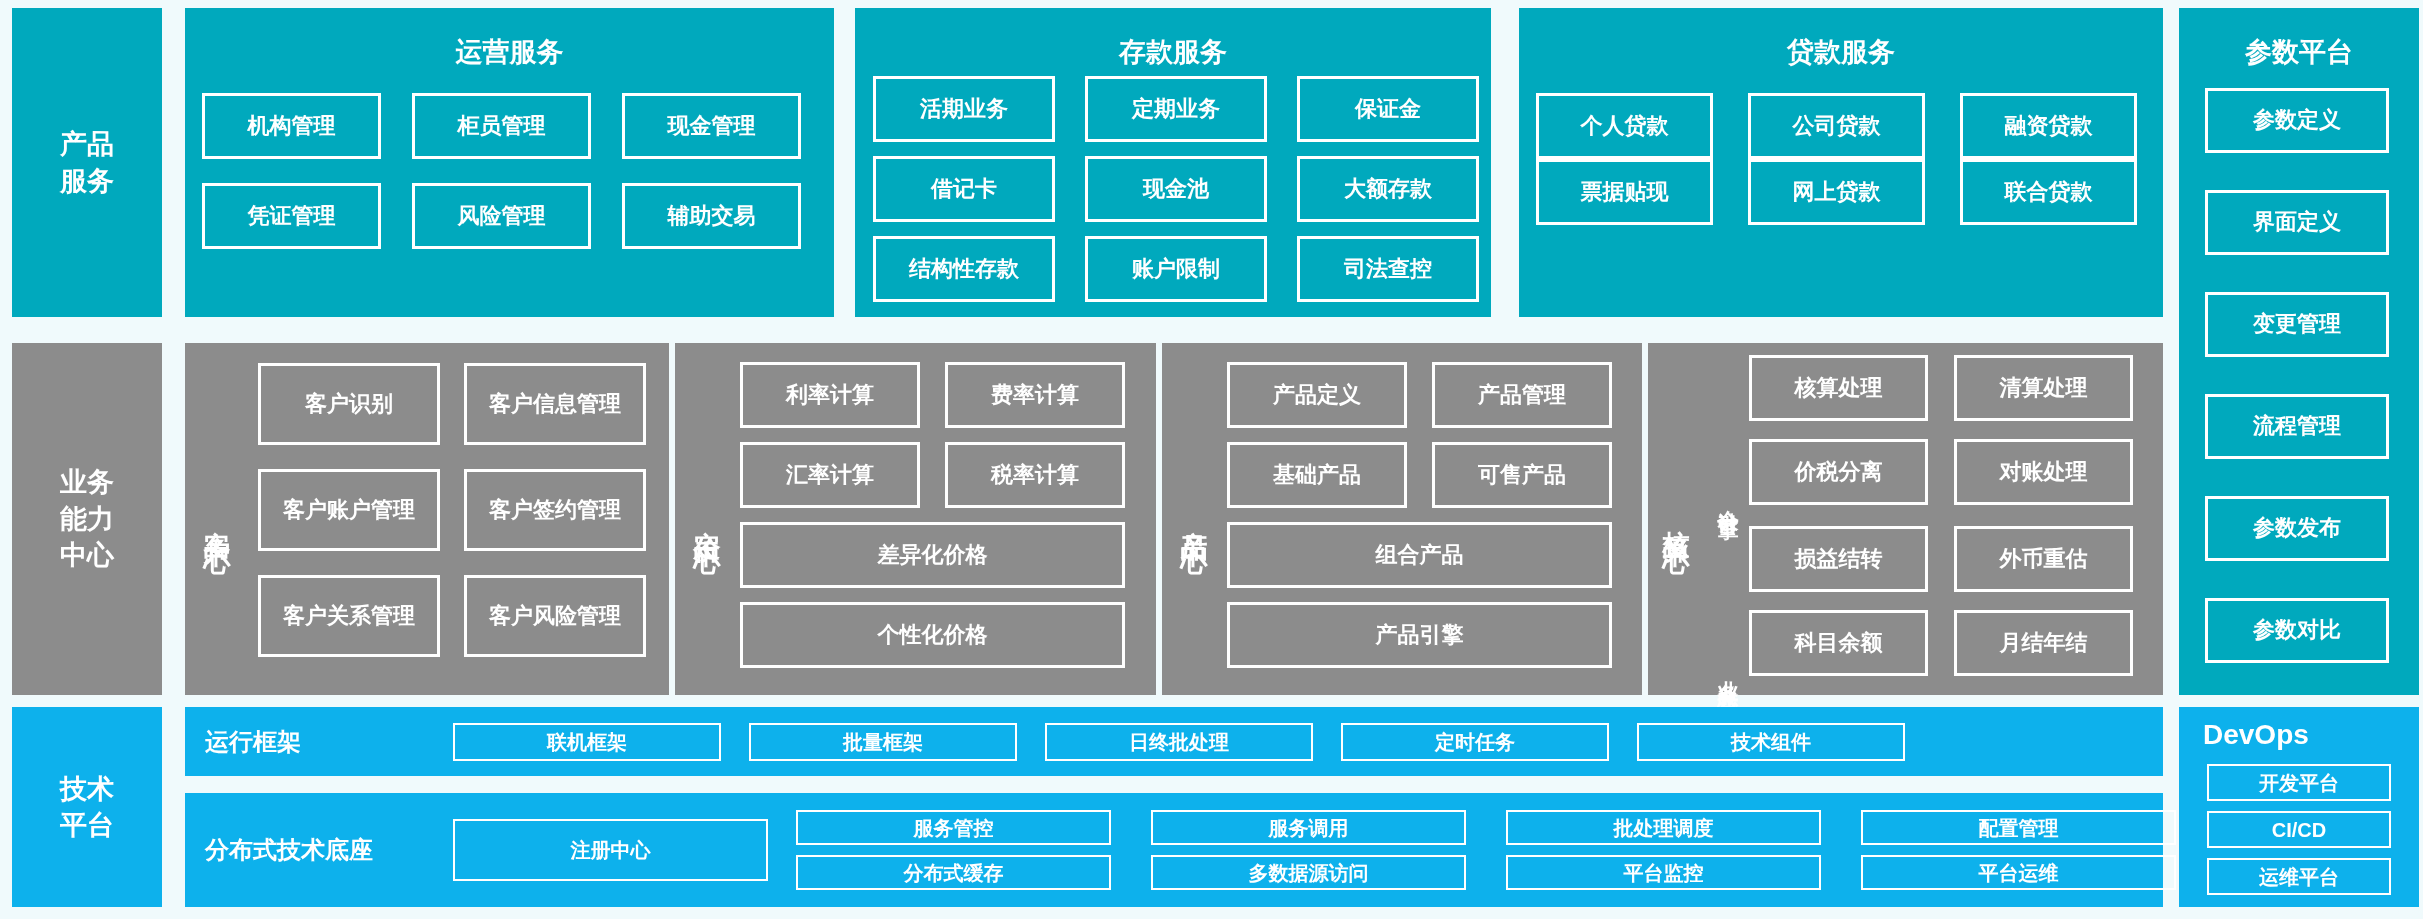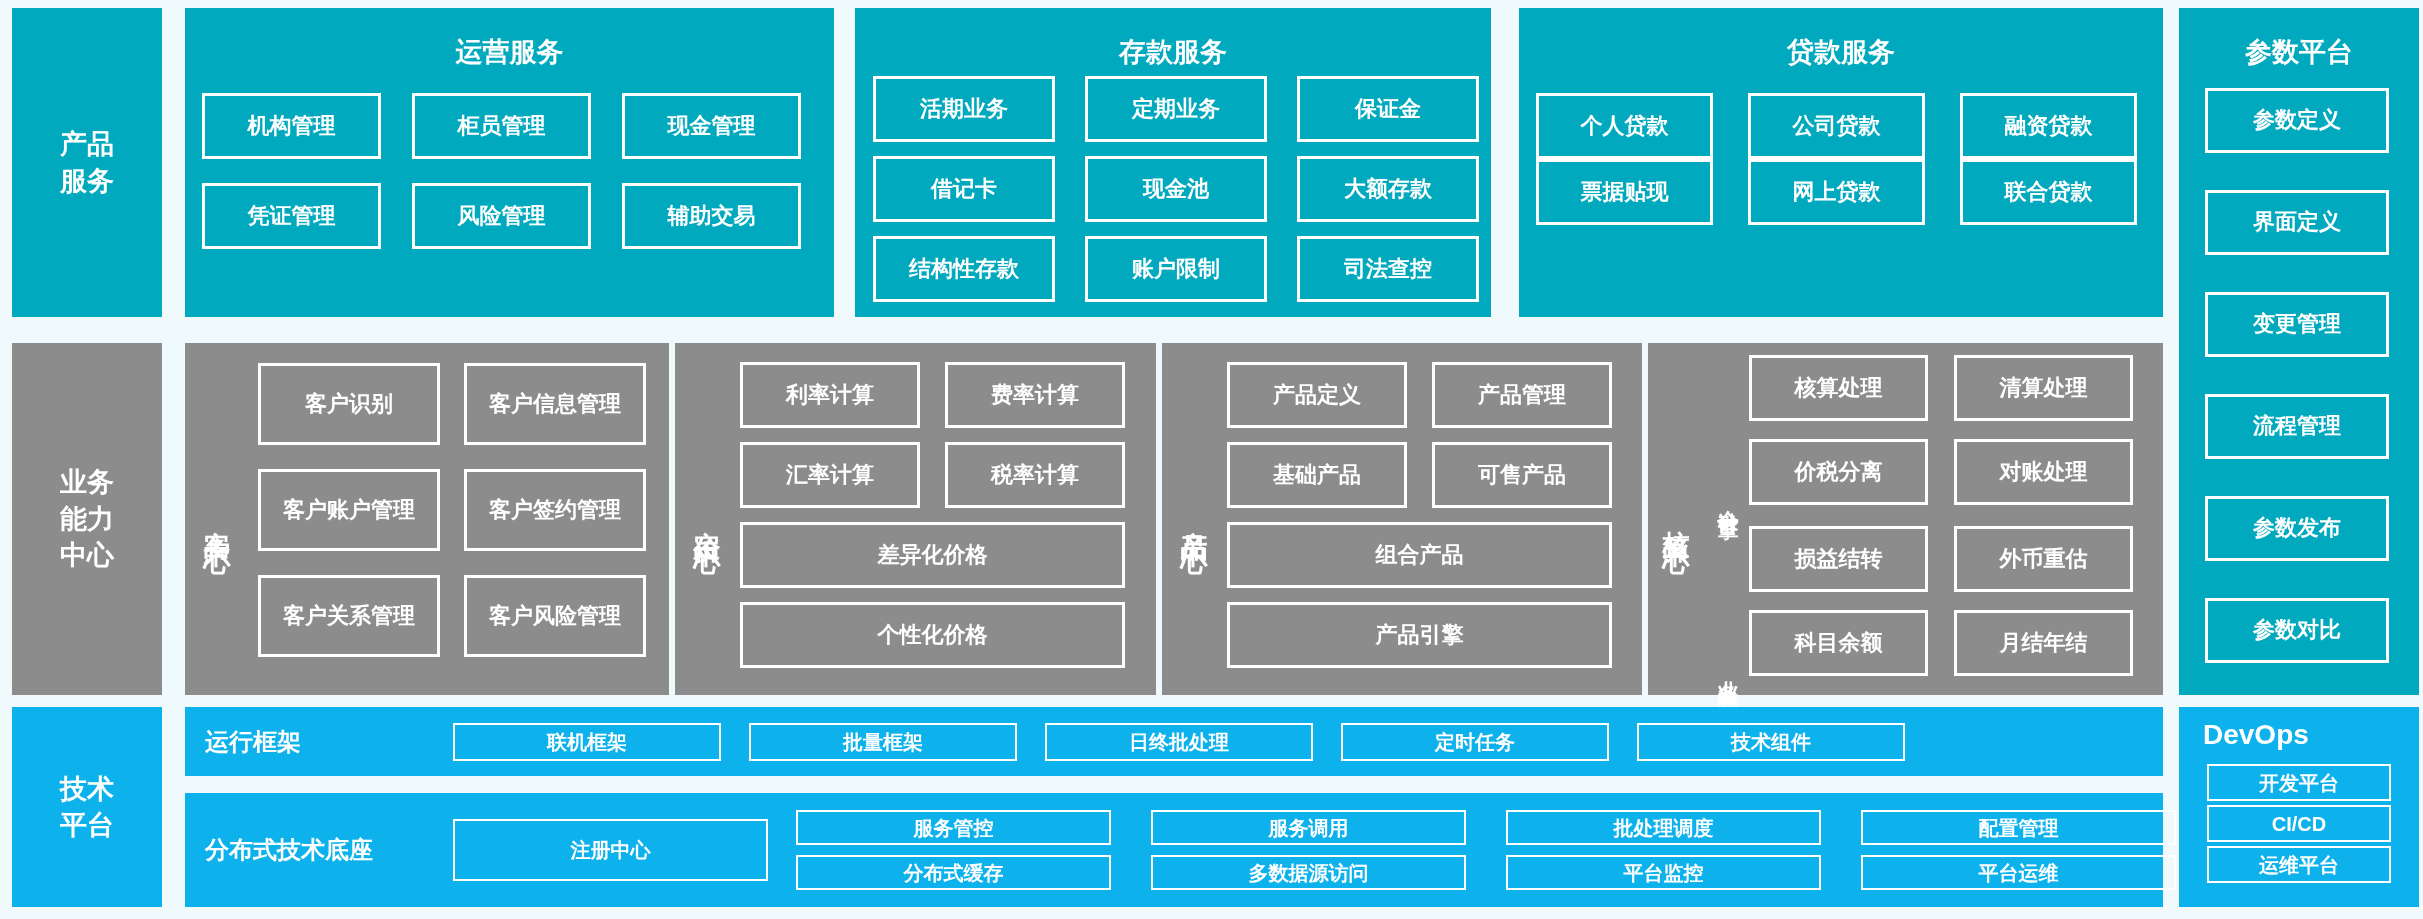--- a/index.html
+++ b/index.html
@@ -70,21 +70,21 @@
     position:absolute; left:268px; top:50%; transform:translateY(-50%);
     display:flex; gap:28px;
   }
   .runtime-boxes .wbox { width:268px; height:38px; }
   .registry-box { position:absolute; left:268px; top:26px; width:315px; height:62px; }
   .dist-cols { position:absolute; left:611px; top:17px; display:flex; gap:40px; }
   .dist-col { width:315px; display:flex; flex-direction:column; gap:10px; }
   .dist-col .wbox { height:35px; }
   .devops-title { font-size:28px; font-weight:bold; margin-top:12px;margin-left:24px; }
   .devops-list { position:absolute; left:28px; top:57px; width:184px;
-                 display:flex; flex-direction:column; gap:4px; }
+                 display:flex; flex-direction:column; gap:10px; }
   .devops-list .wbox { height:37px; }
 </style>
 </head>
 <body>
 
 <div class="board">
 
   <div class="blk teal rail" style="left:12px;top:8px;width:150px;height:309px">
     <div class="rail-text">产品
 服务</div>

